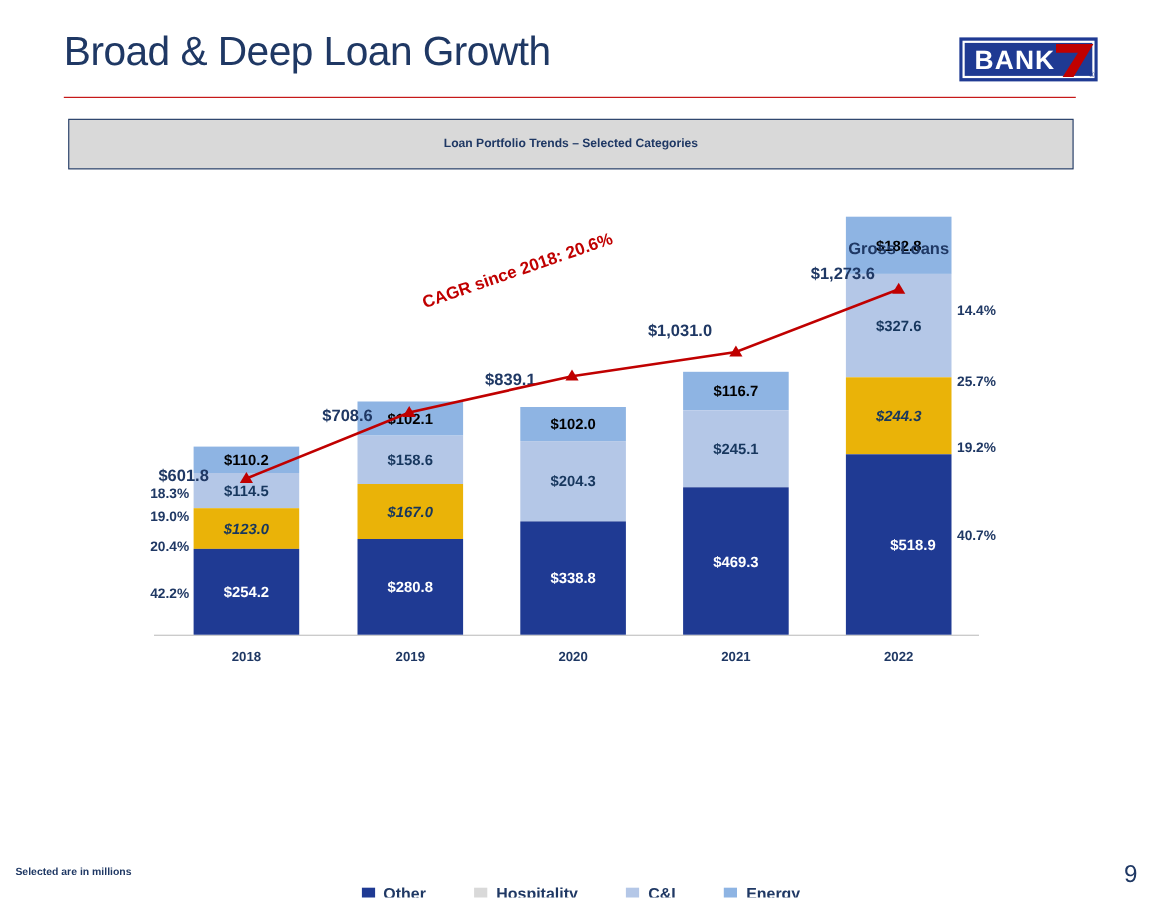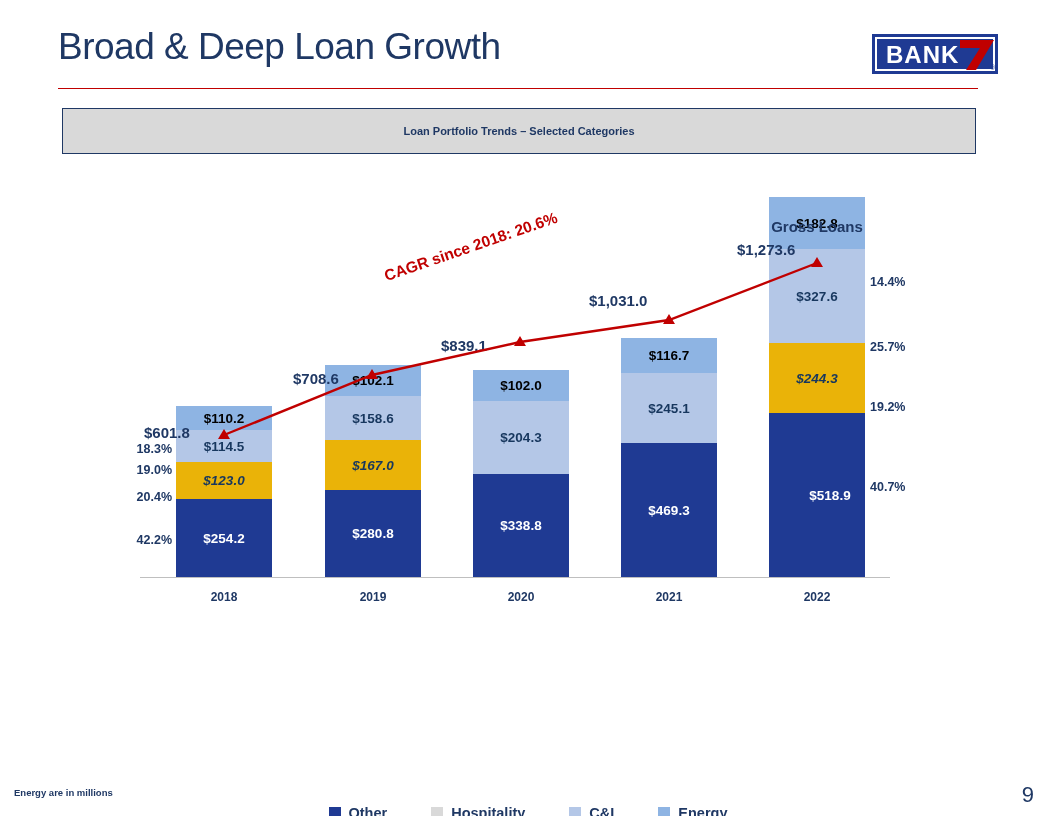--- a/index.html
+++ b/index.html
@@ -298,14 +298,14 @@
       <span class="swatch" style="background:#B4C7E7;"></span>
       <span>C&amp;I</span>
     </div>
     <div class="legend-item">
       <span class="swatch" style="background:#8EB4E3;"></span>
       <span>Energy</span>
     </div>
   </div>
 </div>
 
-<div class="footnote">Energy are in millions</div>
+<div class="footnote">Selected are in millions</div>
 <div class="page-num">9</div>
 
 </body></html>

